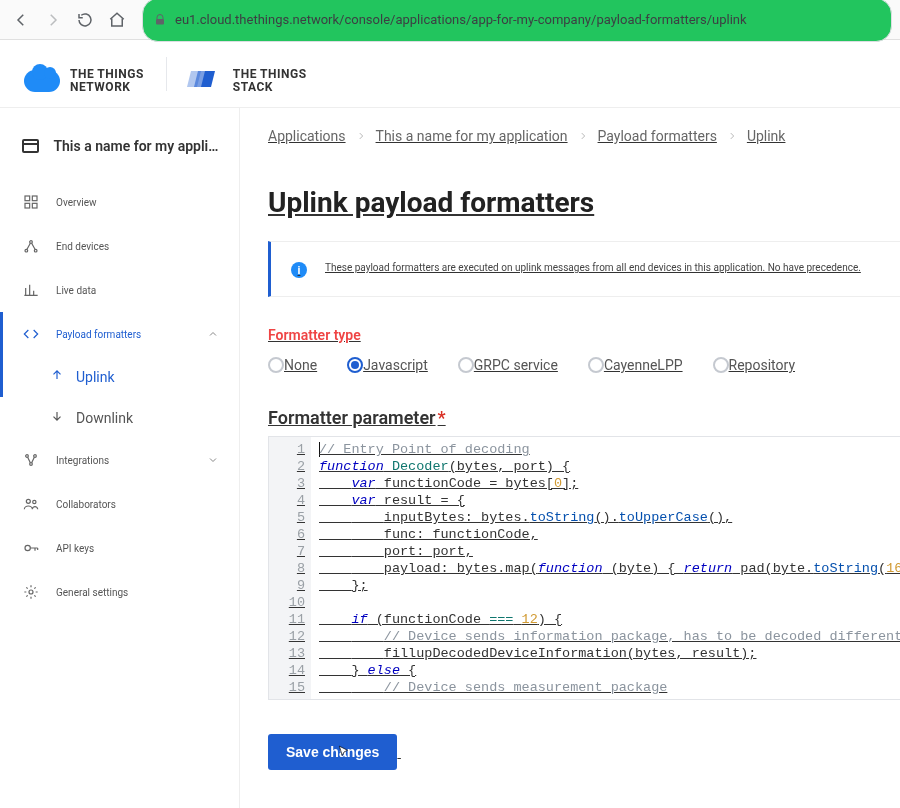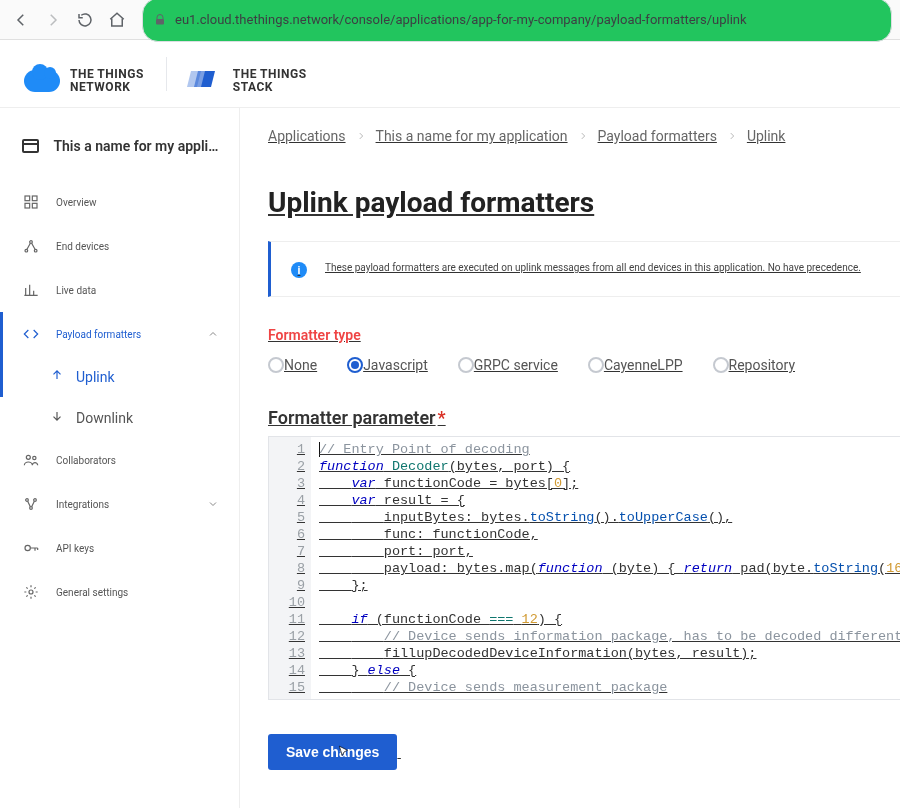--- a/index.html
+++ b/index.html
@@ -196,45 +196,45 @@
             <path d="M12 19V5M6 11l6-6 6 6"></path>
           </svg></span>
       <span>Uplink</span>
     </div>
     <div class="nav-sub">
       <span class="dir-icon"><svg viewBox="0 0 24 24">
             <path d="M12 5v14M6 13l6 6 6-6"></path>
           </svg></span>
       <span>Downlink</span>
     </div>
-    <div class="nav-item">
-      <span class="icon">
-          <svg viewBox="0 0 24 24">
-            <circle cx="8" cy="8" r="3"></circle>
-            <circle cx="17" cy="9" r="2.5"></circle>
-            <path d="M2 20c0-3 3-5 6-5s6 2 6 5M14 20c0-2 2-4 4-4s4 2 4 4"></path>
-          </svg>
-        </span>
-      <span>Collaborators</span>
-    </div>
     <div class="nav-item has-children">
       <span class="left">
         <span class="icon">
             <svg viewBox="0 0 24 24">
               <circle cx="6" cy="6" r="2"></circle>
               <circle cx="18" cy="6" r="2"></circle>
               <circle cx="12" cy="18" r="2"></circle>
               <path d="M7 8l4 8M17 8l-4 8"></path>
             </svg>
           </span>
         <span>Integrations</span>
       </span>
       <span class="chev"><svg viewBox="0 0 24 24">
             <path d="M6 9l6 6 6-6"></path>
           </svg></span>
+    </div>
+    <div class="nav-item">
+      <span class="icon">
+          <svg viewBox="0 0 24 24">
+            <circle cx="8" cy="8" r="3"></circle>
+            <circle cx="17" cy="9" r="2.5"></circle>
+            <path d="M2 20c0-3 3-5 6-5s6 2 6 5M14 20c0-2 2-4 4-4s4 2 4 4"></path>
+          </svg>
+        </span>
+      <span>Collaborators</span>
     </div>
     <div class="nav-item">
       <span class="icon">
           <svg viewBox="0 0 24 24">
             <circle cx="7" cy="12" r="4"></circle>
             <path d="M11 12h11M18 12v4M22 12v3"></path>
           </svg>
         </span>
       <span>API keys</span>
     </div>

